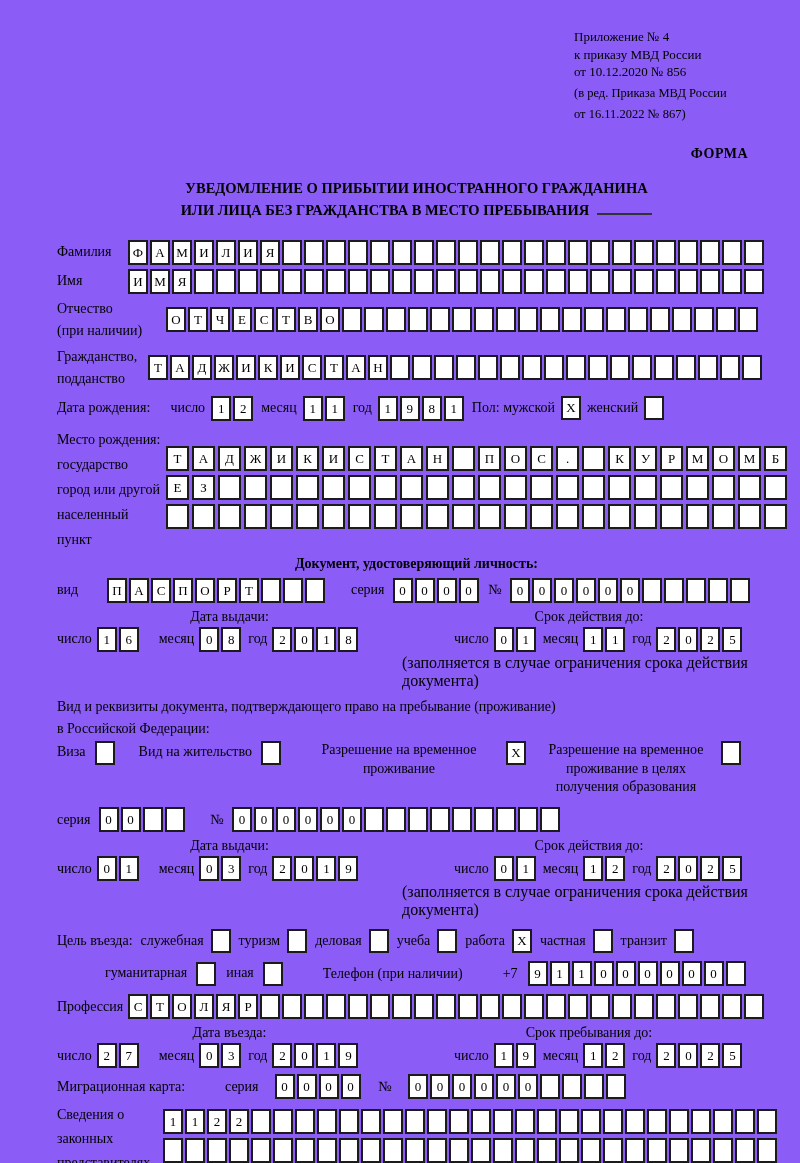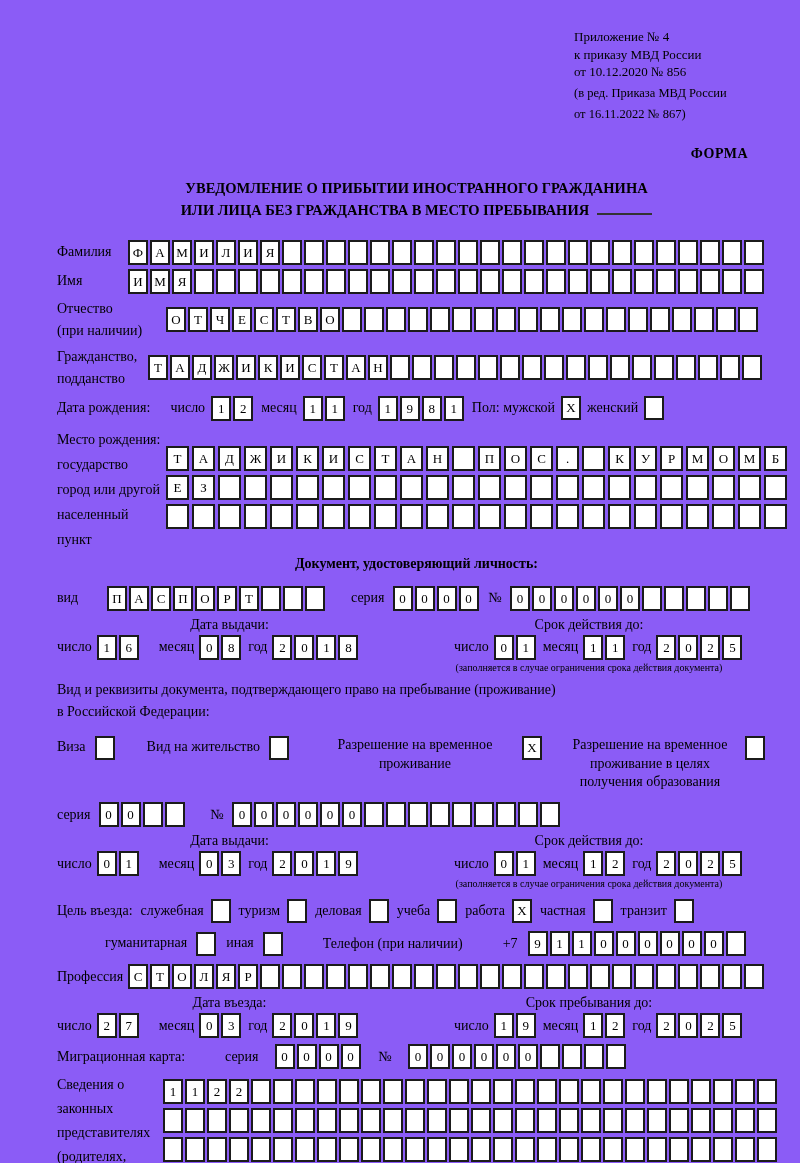--- a/index.html
+++ b/index.html
@@ -32,34 +32,34 @@
 
   .form-body { margin-top:18px; }
   .mb4 { margin-bottom:4px; } .mb6 { margin-bottom:6px; }
 
   .lab-col { flex:0 0 auto; }
   .w70 { width:71px; } .w108 { width:109px; } .w90 { width:91px; } .gap8 { width:8px; flex:0 0 auto; } .gap20 { width:20px; flex:0 0 auto; }
 
   .stack { display:flex; flex-direction:column; }
   .stack .cells { margin-bottom:4px; }
 
-  .center-bold { text-align:center; font-weight:bold; margin-bottom:14px; }
+  .center-bold { text-align:center; font-weight:bold; margin-bottom:6px; }
 
   
   .dates-row { display:flex; margin-top:6px; }
   .dates-left { width:345px; }
   .dates-right { flex:1; }
   .dates-head { text-align:center; margin-bottom:2px; }
   .date-line { display:flex; align-items:center; gap:5px; }
   .dates-right .date-line { padding-left:52px; }
-  .note { font-size:10px; text-align:center; margin-top:2px; }
+  .note { font-size:16px; text-align:left; margin-top:2px; }
 
   .intro { line-height:1.6; margin-top:6px; }
 
-  .chk-row { display:flex; align-items:flex-start; margin-top:12px; gap:22px; }
+  .chk-row { display:flex; align-items:flex-start; margin-top:0; gap:14px; }
   .chk-item { display:flex; align-items:flex-start; gap:9px; }
   .chk-multiline { text-align:center; line-height:1.35; }
   .wl190 { width:196px; } .wl172 { width:172px; }
 
   .purpose-row { display:flex; align-items:center; gap:8px; margin-top:10px; flex-wrap:nowrap; }
   .purpose-row .chk-item { align-items:center; gap:7px; }
   .purpose-row2 { display:flex; align-items:center; gap:10px; margin-top:8px; padding-left:48px; }
 </style>
 </head>
 <body>

